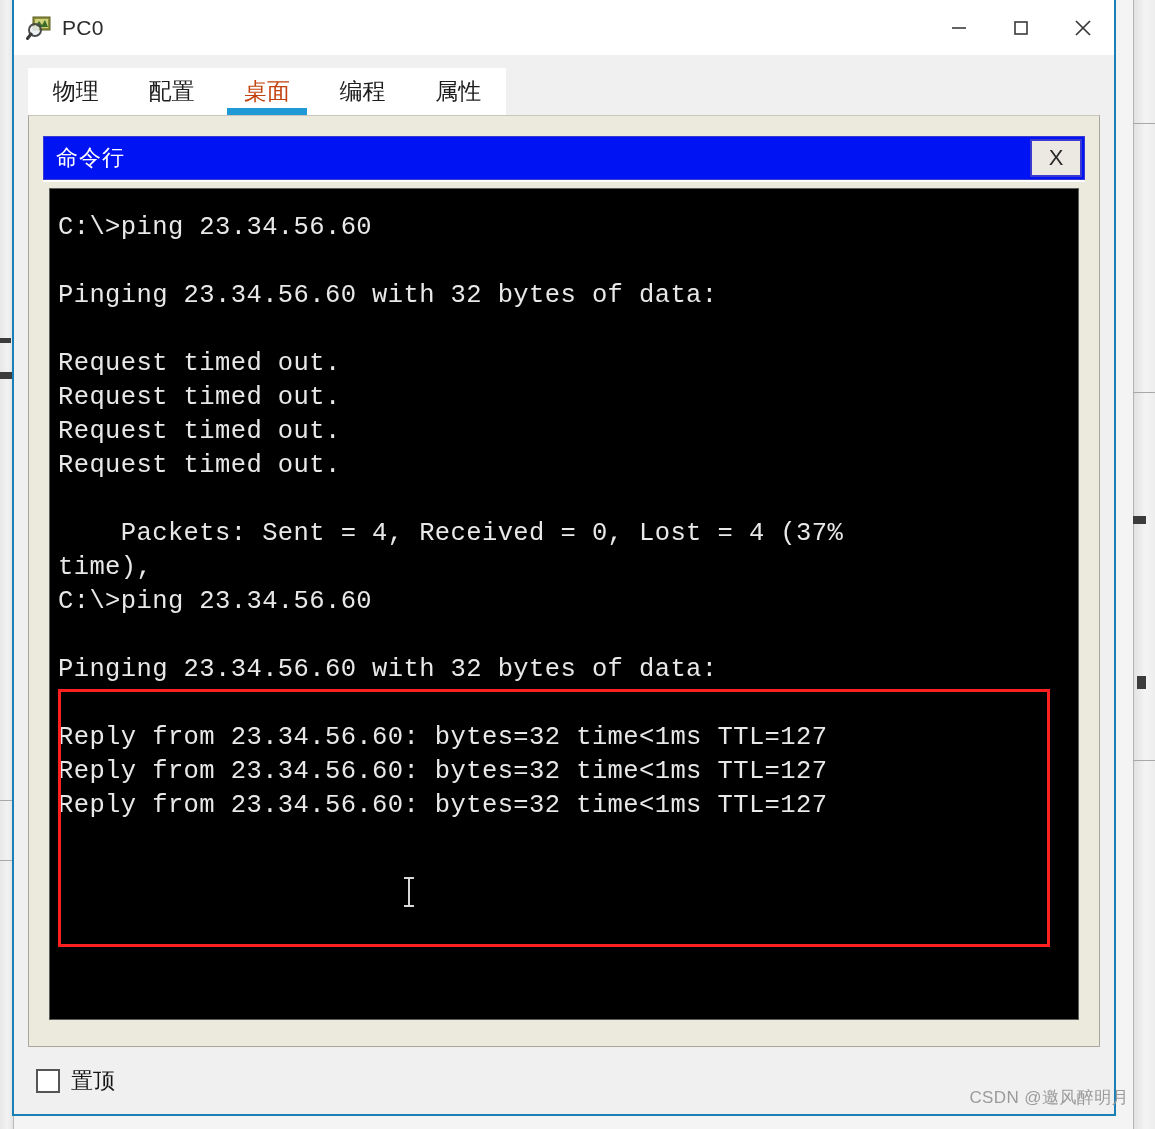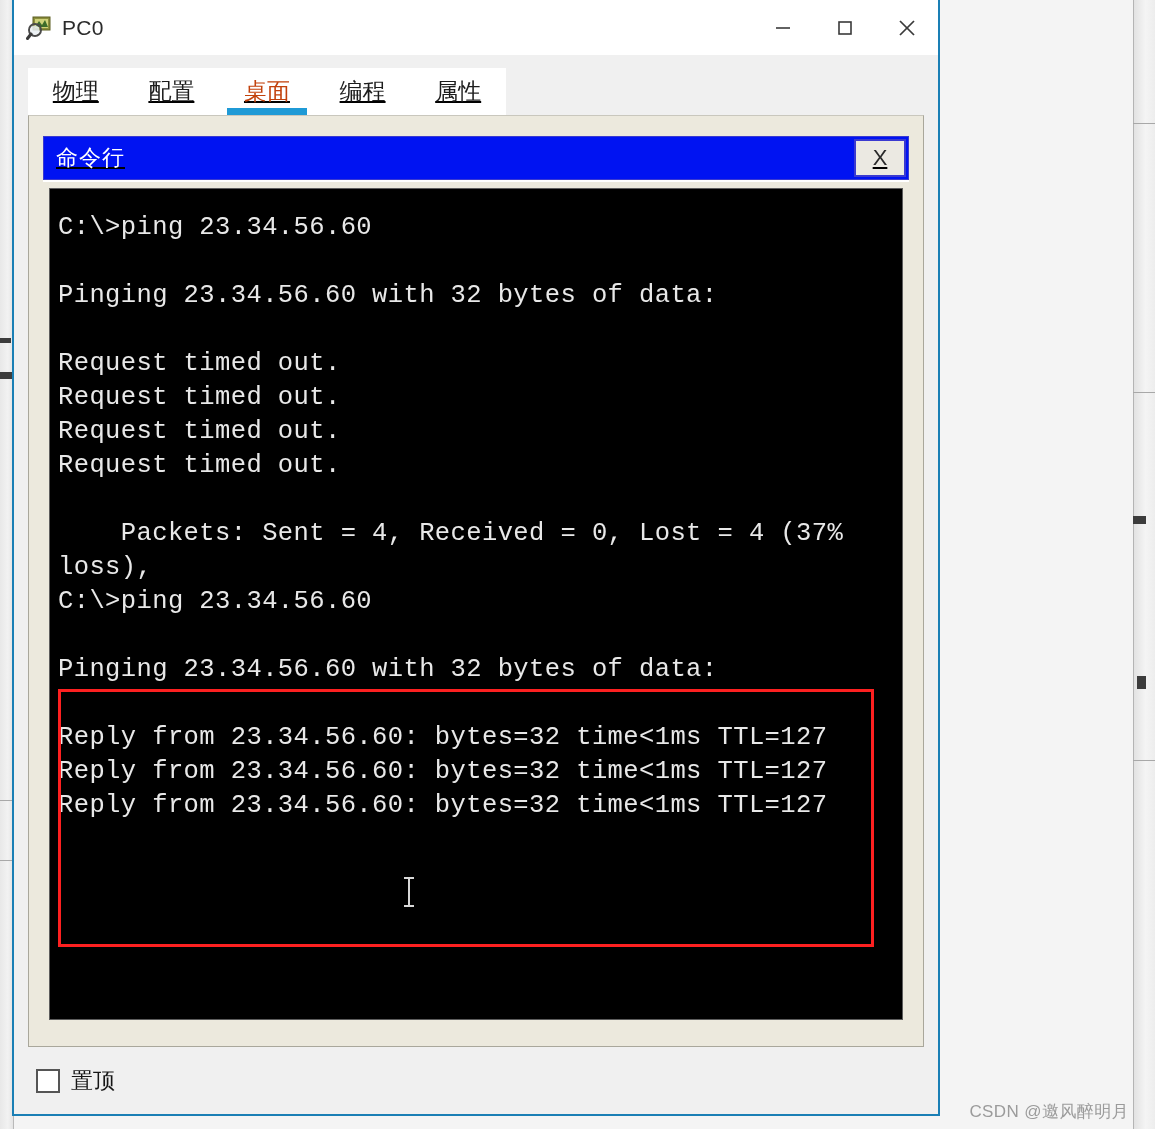--- a/index.html
+++ b/index.html
@@ -38,21 +38,21 @@
     position: absolute;
     height: 1px;
     background: #a8a8a8;
   }
 
   
   #pc-window {
     position: absolute;
     left: 12px;
     top: 0;
-    width: 928px;
+    width: 1104px;
     height: 1116px;
     background: #f0f0f0;
     border: 2px solid #1a7fb5;
     border-top: none;
     display: flex;
     flex-direction: column;
   }
 
   
   #titlebar {
@@ -89,21 +89,20 @@
     color: #3a3a3a;
   }
   .win-btn svg { display: block; }
 
   
   #tabstrip-wrap {
     flex: 0 0 auto;
     background: #f0f0f0;
     padding-top: 13px;
     position: relative;
-    text-decoration: underline;
   }
   #tabstrip {
     margin-left: 14px;
     width: 478px;
     height: 47px;
     background: #ffffff;
     display: flex;
     align-items: stretch;
   }
   .tab {
@@ -149,21 +148,20 @@
     margin: 6px 0 4px 0;
   }
   #cmd-titlebar {
     height: 44px;
     background: #0013f2;
     display: flex;
     align-items: center;
     flex: 0 0 auto;
     border: 1px solid #3a3ad0;
     padding-right: 2px;
-    text-decoration: underline;
   }
   #cmd-title {
     color: #ffffff;
     font-size: 22px;
     margin-left: 12px;
     letter-spacing: 1px;
   }
   #cmd-close {
     margin-left: auto;
     width: 52px;
@@ -259,21 +257,21 @@
   }
   #alwaystop-label {
     font-size: 22px;
     color: #161616;
   }
 
   
   #watermark {
     position: absolute;
     right: 26px;
-    bottom: 6px;
+    bottom: 20px;
     font-size: 17px;
     color: #9b9b9b;
     letter-spacing: .4px;
     white-space: nowrap;
   }
 </style>
 </head>
 <body>
 
 <div id="backdrop">
@@ -348,21 +346,21 @@
           <div class="term-line">C:\&gt;ping 23.34.56.60</div>
           <div class="term-line blank">&nbsp;</div>
           <div class="term-line">Pinging 23.34.56.60 with 32 bytes of data:</div>
           <div class="term-line blank">&nbsp;</div>
           <div class="term-line">Request timed out.</div>
           <div class="term-line">Request timed out.</div>
           <div class="term-line">Request timed out.</div>
           <div class="term-line">Request timed out.</div>
           <div class="term-line blank">&nbsp;</div>
           <div class="term-line">    Packets: Sent = 4, Received = 0, Lost = 4 (37%</div>
-          <div class="term-line">loss),</div>
+          <div class="term-line">time),</div>
           <div class="term-line">C:\&gt;ping 23.34.56.60</div>
           <div class="term-line blank">&nbsp;</div>
           <div class="term-line">Pinging 23.34.56.60 with 32 bytes of data:</div>
           <div class="term-line blank">&nbsp;</div>
           <div class="term-line">Reply from 23.34.56.60: bytes=32 time&lt;1ms TTL=127</div>
           <div class="term-line">Reply from 23.34.56.60: bytes=32 time&lt;1ms TTL=127</div>
           <div class="term-line">Reply from 23.34.56.60: bytes=32 time&lt;1ms TTL=127</div>
 
           <div id="red-box"></div>
           <div id="ibeam"></div>

